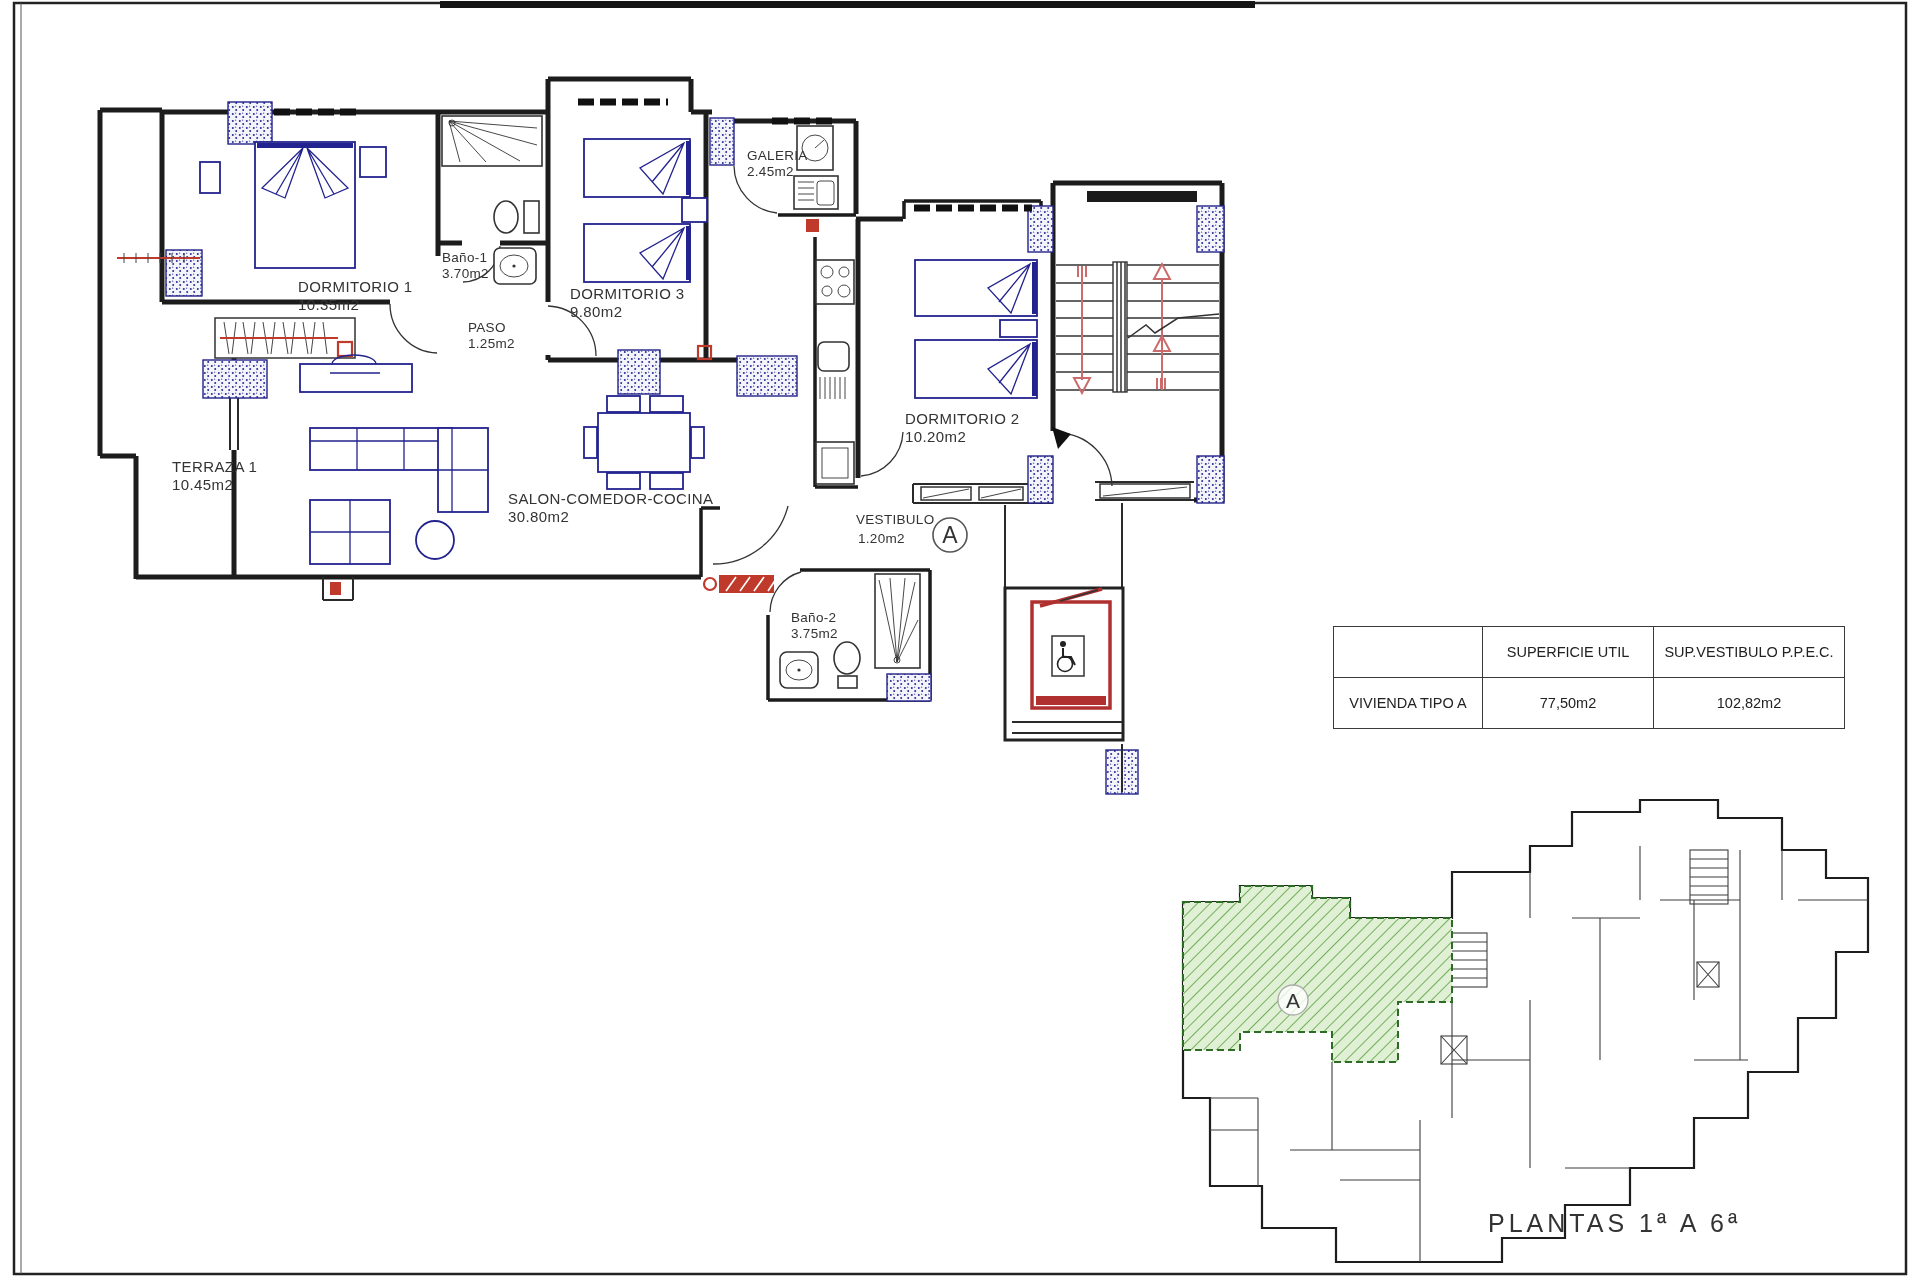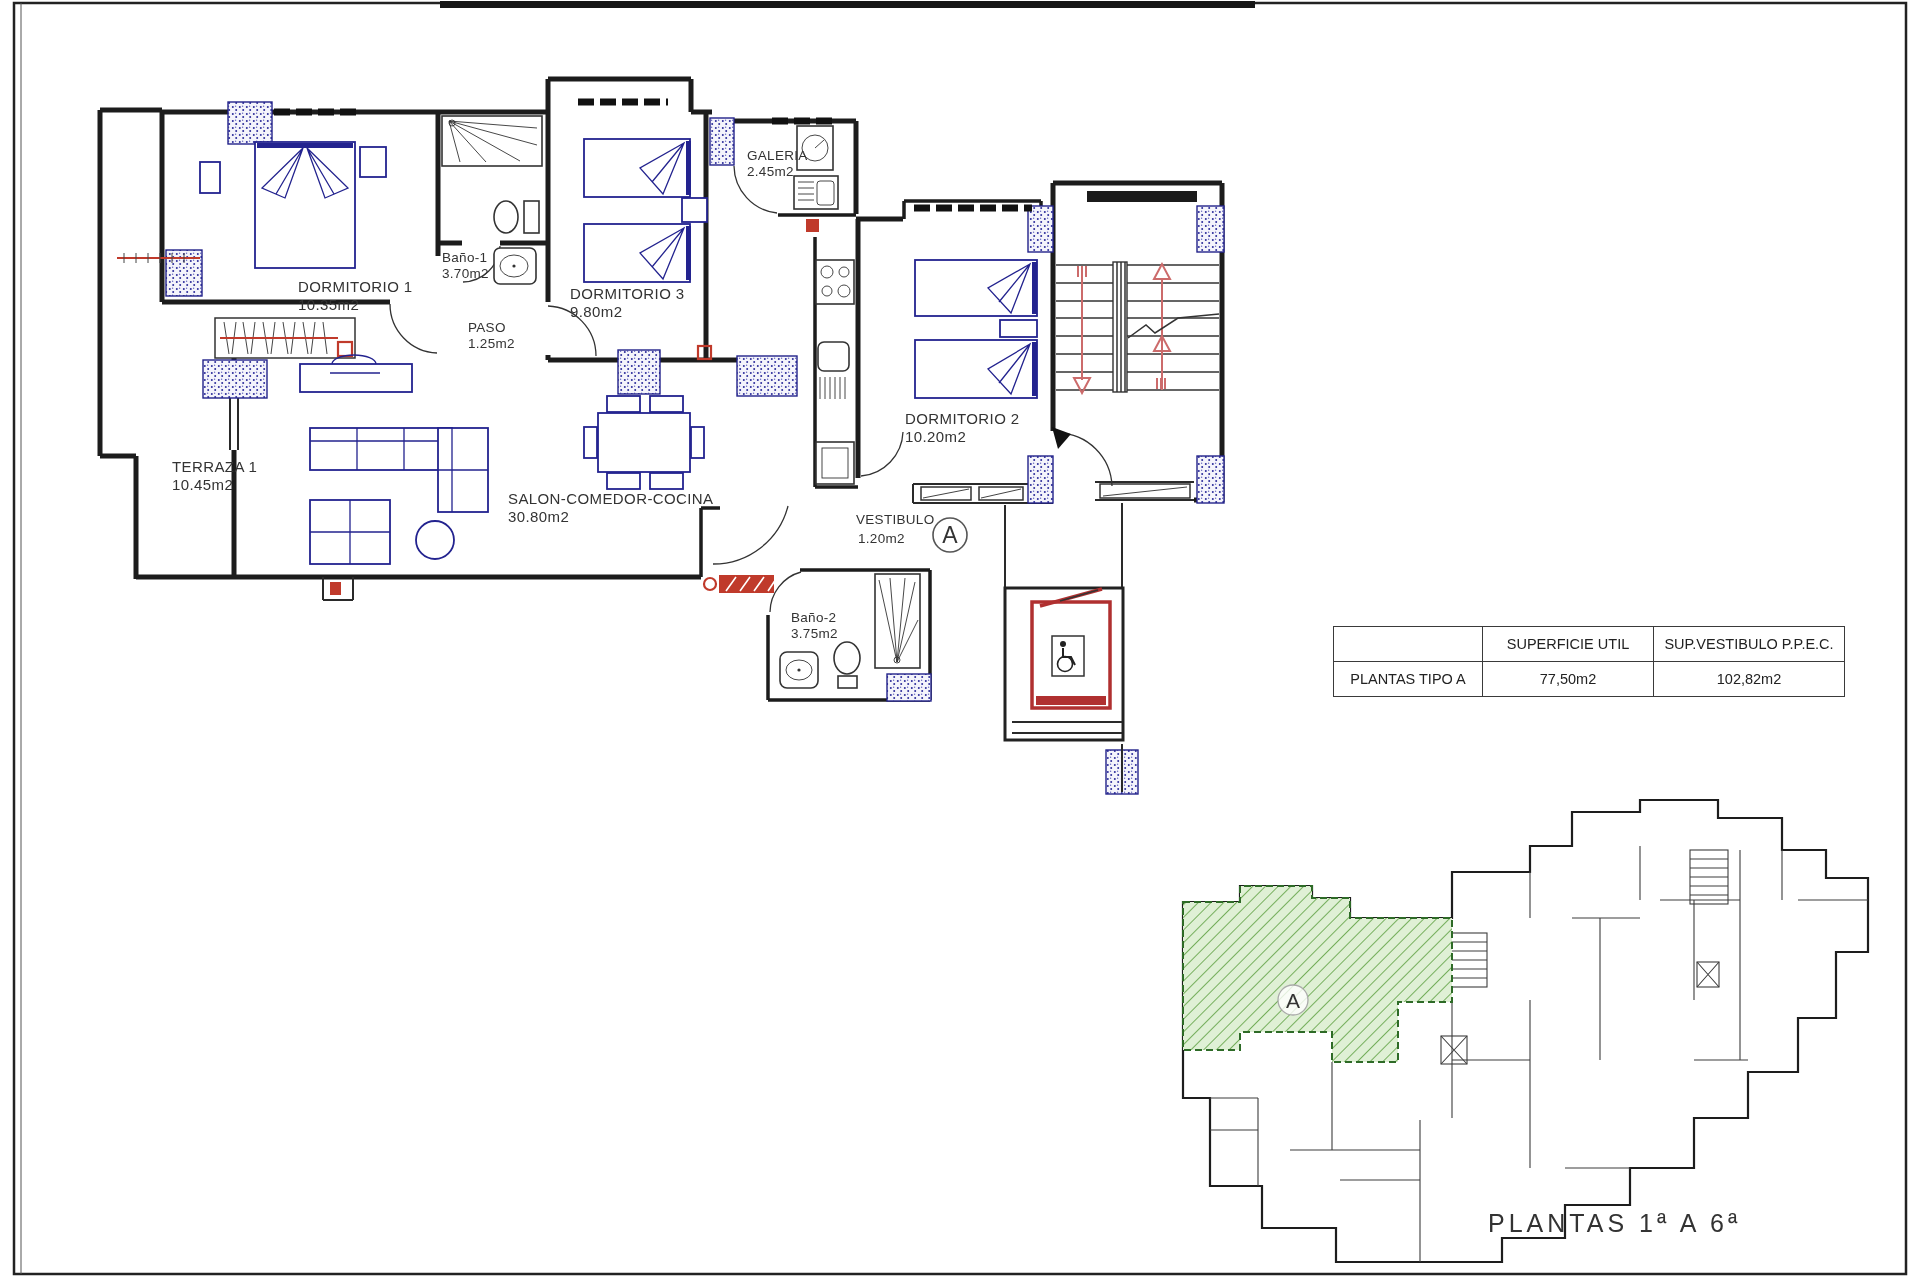--- a/index.html
+++ b/index.html
@@ -31,21 +31,21 @@
   .redf{fill:var(--red);stroke:none;}
   .stair-arrow{stroke:var(--stair-red);stroke-width:2;fill:none;}
   .pier{fill:url(#pierPat);stroke:#23238a;stroke-width:1.4;}
   .winbar{stroke:#111;stroke-width:7;stroke-dasharray:16 6;fill:none;}
   .kp{stroke:#1d1d1d;stroke-width:2.2;fill:#fff;}
   .kpi{stroke:#3d3d3d;stroke-width:1.1;fill:none;}
   .arc{stroke:#333;stroke-width:1.3;fill:none;}
   #summary-table{position:absolute;left:1333px;top:626px;border-collapse:collapse;
                  font-size:14.5px;color:#222;background:#fff;}
   #summary-table td{border:1.6px solid #3a3a3a;text-align:center;height:26px;
-                    padding:4px 10px;white-space:nowrap;}
+                    padding:12px 10px;white-space:nowrap;}
   #summary-table td.c1{width:128px;}
   #summary-table td.c2{width:150px;}
   #summary-table td.c3{width:170px;}
 </style>
 </head>
 <body>
 
 <div id="canvas">
 <svg width="1920" height="1280" viewBox="0 0 1920 1280">
   <defs>
@@ -351,19 +351,19 @@
 </svg>
 
 <table id="summary-table">
   <tbody>
     <tr>
       <td class="c1"></td>
       <td class="c2">SUPERFICIE UTIL</td>
       <td class="c3">SUP.VESTIBULO P.P.E.C.</td>
     </tr>
     <tr>
-      <td class="c1">PLANTAS TIPO A</td>
+      <td class="c1">VIVIENDA TIPO A</td>
       <td class="c2">77,50m2</td>
       <td class="c3">102,82m2</td>
     </tr>
   </tbody>
 </table>
 </div>
 
 </body></html>

